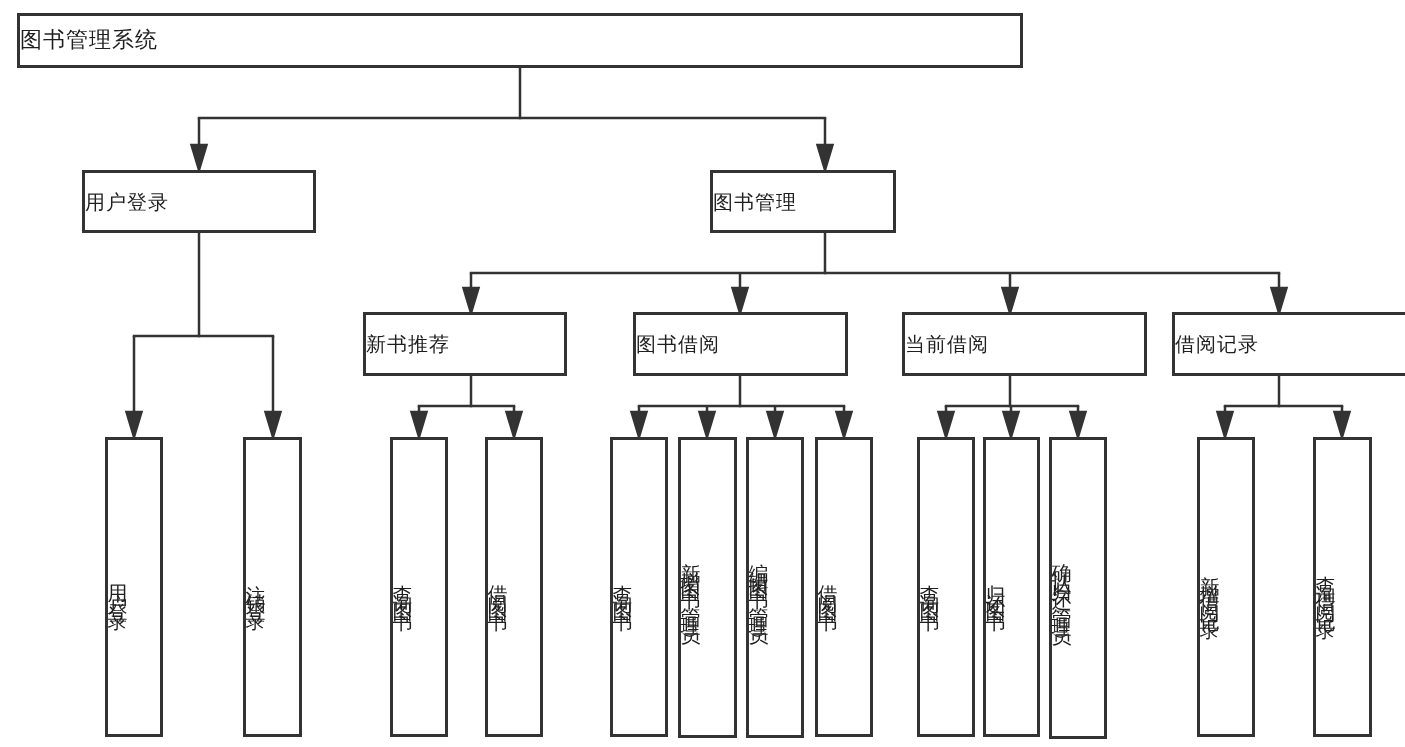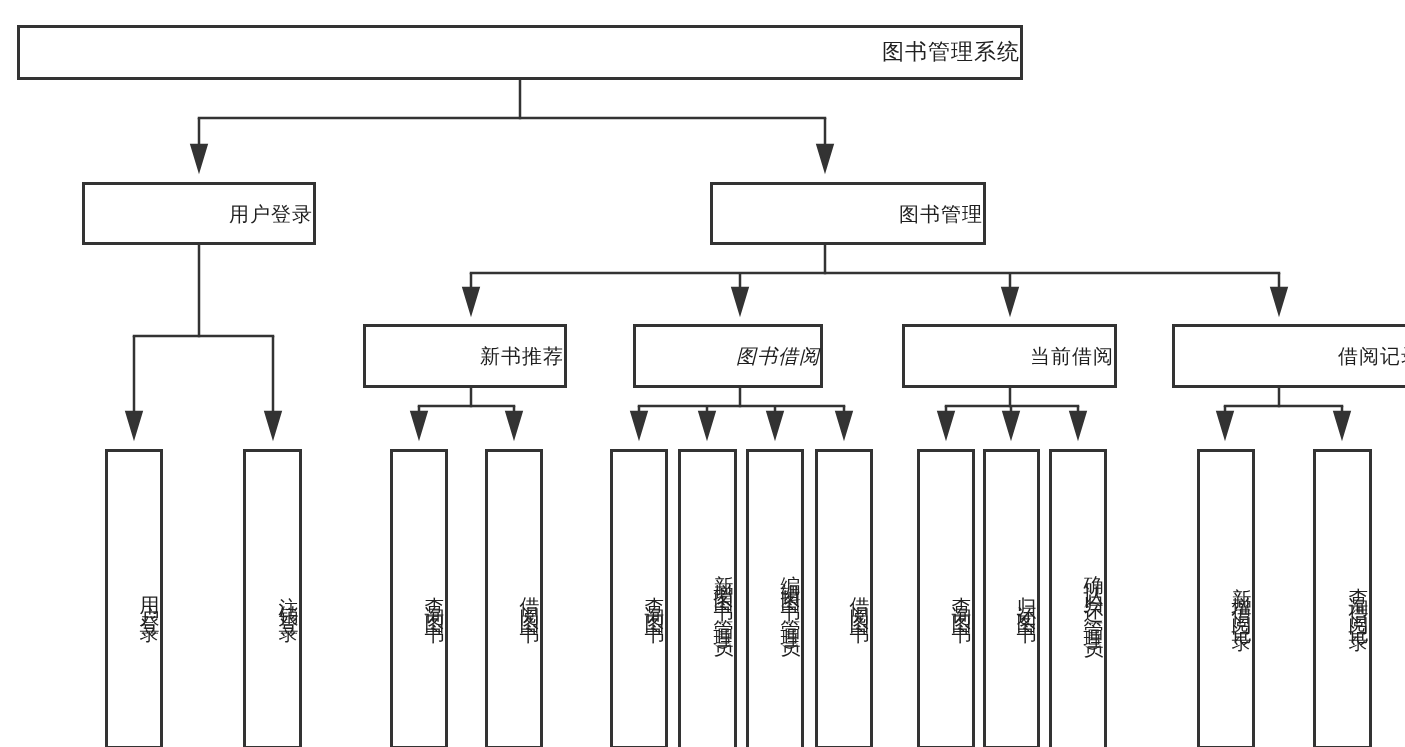--- a/index.html
+++ b/index.html
@@ -9,34 +9,33 @@
   .diagram { position: relative; width: 1405px; height: 747px; background: #ffffff; }
 
   .connectors { position: absolute; left: 0; top: 0; width: 1405px; height: 747px; z-index: 0; }
 
   .box {
     position: absolute;
     background: #ffffff;
     border: 3px solid #333333;
     display: flex;
     align-items: center;
-    justify-content: flex-end;
+    justify-content: flex-start;
     z-index: 1;
     color: #1f1f1f;
-    margin-top: 12px;
   }
   .box .label { font-size: 20px; letter-spacing: 1px; line-height: 1.2; white-space: nowrap; }
 
   .n-root    { left: 17px;   top: 13px;  width: 1006px; height: 55px; }
   .n-root .label { font-size: 22px; }
   .n-login   { left: 82px;   top: 170px; width: 234px;  height: 63px; }
-  .n-mgmt    { left: 710px;  top: 170px; width: 276px;  height: 63px; }
+  .n-mgmt    { left: 710px;  top: 170px; width: 186px;  height: 63px; }
   .n-rec     { left: 363px;  top: 312px; width: 204px;  height: 64px; }
-  .n-borrow  { left: 633px;  top: 312px; width: 190px;  height: 64px; font-style: italic; }
-  .n-current { left: 902px;  top: 312px; width: 215px;  height: 64px; }
+  .n-borrow  { left: 633px;  top: 312px; width: 215px;  height: 64px; }
+  .n-current { left: 902px;  top: 312px; width: 245px;  height: 64px; }
   .n-records { left: 1172px; top: 312px; width: 253px;  height: 64px; }
 
   .vbox { top: 437px; width: 58px; height: 300px; }
   .vbox .label {
     writing-mode: vertical-rl;
     font-size: 20px;
     letter-spacing: 9px;
     line-height: 1;
     white-space: nowrap;
   }

